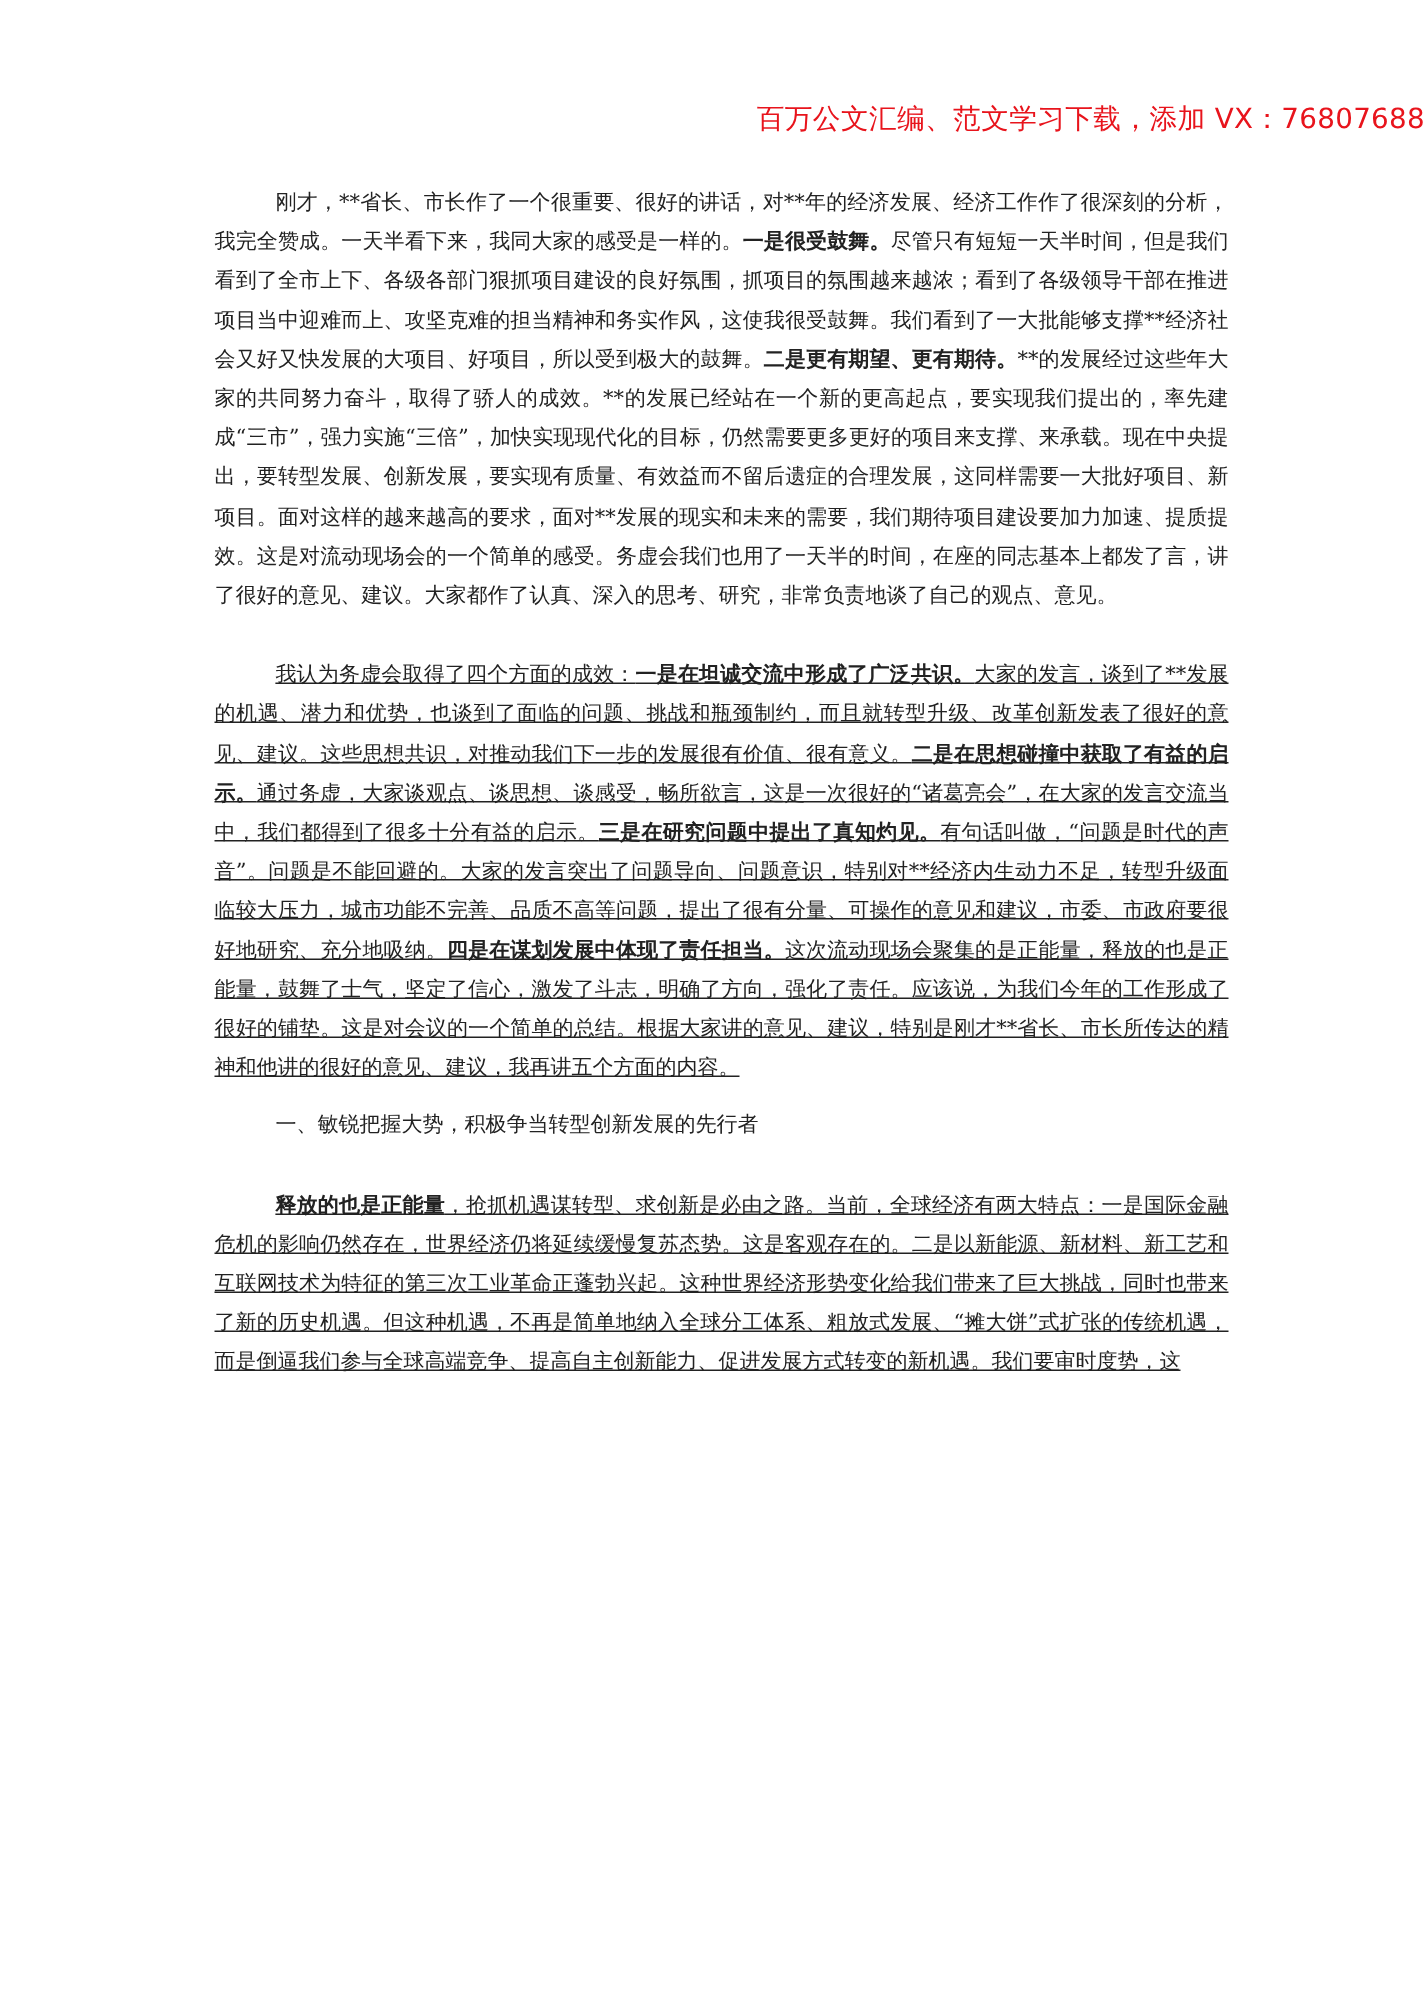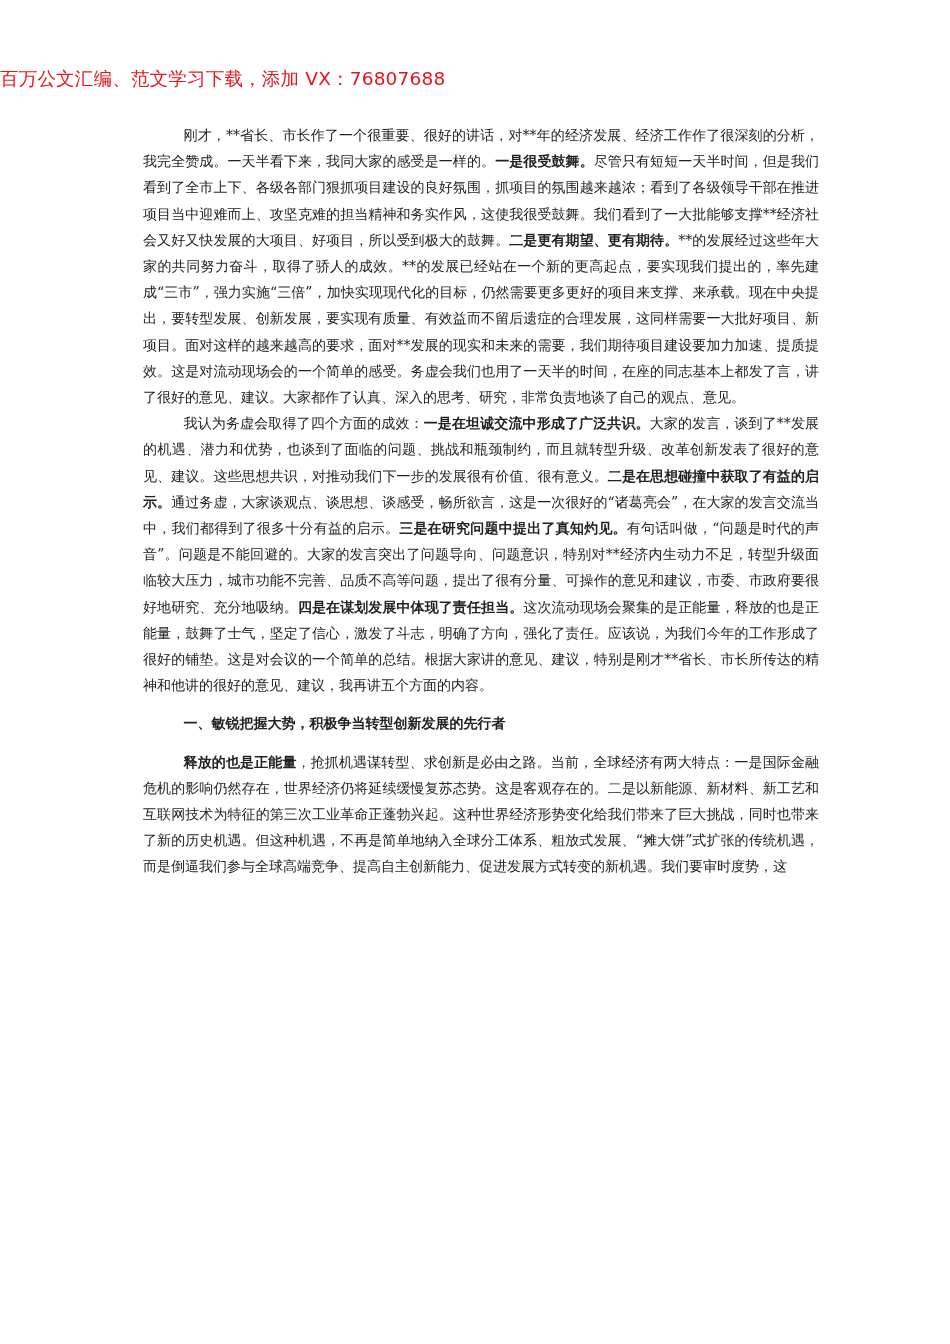--- a/index.html
+++ b/index.html
@@ -1,29 +1,29 @@
 <!DOCTYPE html>
 <html><head>
 <meta charset="utf-8">
 <style>
   html, body { margin: 0; padding: 0; background: #ffffff; }
   body { width: 950px; height: 1344px; position: relative; overflow: hidden; }
   .header {
-    position: absolute; top: 66px; left: 0; width: 950px; text-align: left;
+    position: absolute; top: 66px; left: 0; width: 950px; text-align: right;
     color: #e8141c; font-family: "DejaVu Sans", sans-serif; font-size: 18.5px;
     letter-spacing: 0.2px;
   }
   .doc {
     position: absolute; top: 122px; left: 143px; width: 676px;
     font-family: "DejaVu Serif", serif; font-size: 14px; color: #222;
     line-height: 26.2px; text-align: justify;
   }
   .doc p { margin: 0; text-indent: 2.9em; }
-  .doc p.gap { margin-top: 0; }
-  .doc p.heading { font-family: "DejaVu Sans", sans-serif; font-weight: bold; margin-top: 12px; margin-bottom: 12px; }
+  .doc p.gap { margin-top: 27px; text-decoration: underline; }
+  .doc p.heading { font-family: "DejaVu Sans", sans-serif; font-weight: normal; margin-top: 12px; margin-bottom: 12px; }
   .doc b { font-family: "DejaVu Sans", sans-serif; font-weight: bold; }
 </style>
 </head>
 <body>
 
 <div class="header">百万公文汇编、范文学习下载，添加 VX：76807688</div>
 
 <div class="doc">
   <p><span>刚才，**省长、市长作了一个很重要、很好的讲话，对**年的经济发展、经济工作作了很深刻的分析，我完全赞成。一天半看下来，我同大家的感受是一样的。</span><b>一是很受鼓舞。</b><span>尽管只有短短一天半时间，但是我们看到了全市上下、各级各部门狠抓项目建设的良好氛围，抓项目的氛围越来越浓；看到了各级领导干部在推进项目当中迎难而上、攻坚克难的担当精神和务实作风，这使我很受鼓舞。我们看到了一大批能够支撑**经济社会又好又快发展的大项目、好项目，所以受到极大的鼓舞。</span><b>二是更有期望、更有期待。</b><span>**的发展经过这些年大家的共同努力奋斗，取得了骄人的成效。**的发展已经站在一个新的更高起点，要实现我们提出的，率先建成“三市”，强力实施“三倍”，加快实现现代化的目标，仍然需要更多更好的项目来支撑、来承载。现在中央提出，要转型发展、创新发展，要实现有质量、有效益而不留后遗症的合理发展，这同样需要一大批好项目、新项目。面对这样的越来越高的要求，面对**发展的现实和未来的需要，我们期待项目建设要加力加速、提质提效。这是对流动现场会的一个简单的感受。务虚会我们也用了一天半的时间，在座的同志基本上都发了言，讲了很好的意见、建议。大家都作了认真、深入的思考、研究，非常负责地谈了自己的观点、意见。</span></p>
 

